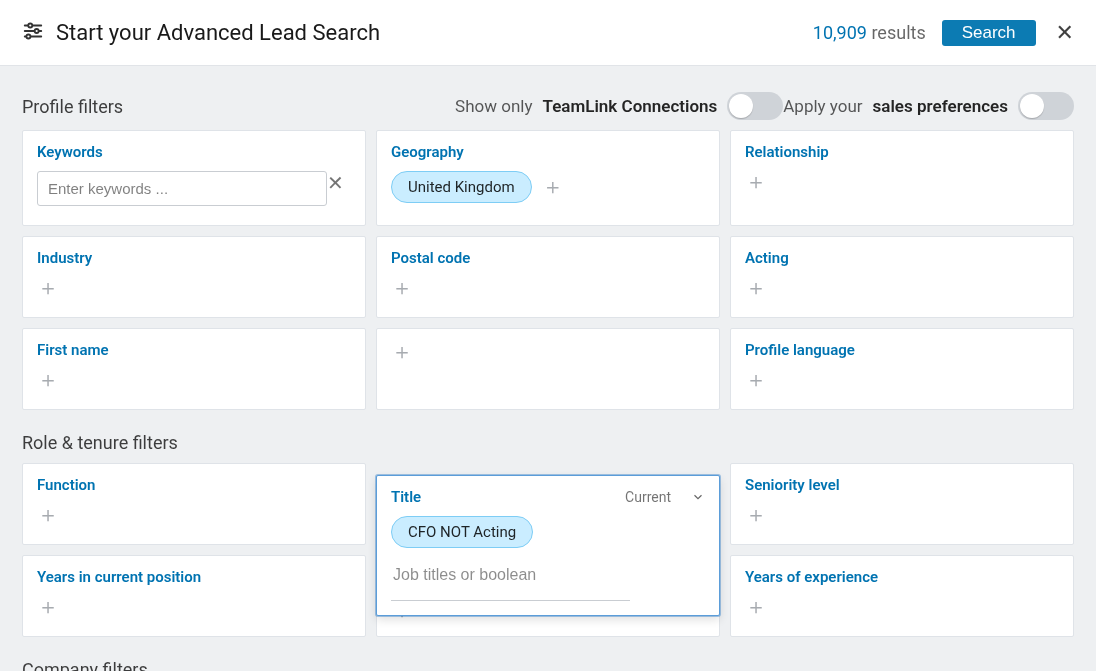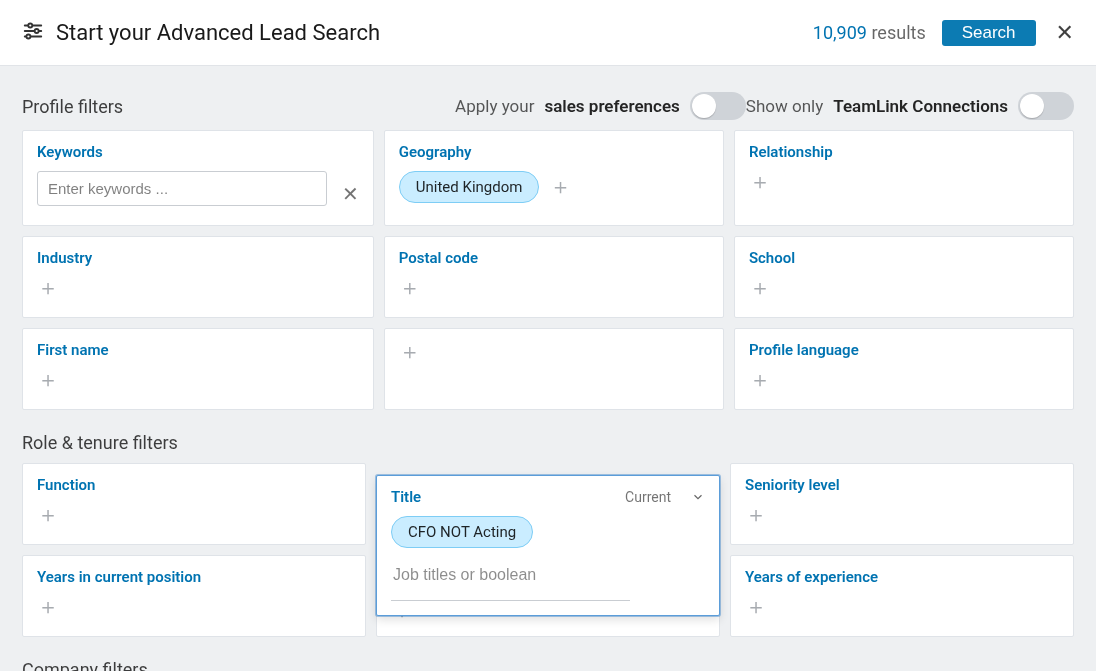--- a/index.html
+++ b/index.html
@@ -114,22 +114,22 @@
     font-size: 15px;
     margin-bottom: 10px;
   }
   .plus {
     color: #a7abb0;
     font-size: 22px;
     line-height: 1;
   }
   .kw-row {
     display:flex;
-    align-items:flex-end;
-    gap:15px;
+    align-items:flex-start;
+    gap:0;
   }
   .kw-input {
     border: 1px solid #c9cdd2;
     border-radius: 3px;
     padding: 8px 10px;
     font-size: 15px;
     color: rgba(0,0,0,0.6);
     width: 290px;
   }
   .kw-input::placeholder { color: rgba(0,0,0,0.5); }
@@ -209,27 +209,27 @@
   </span>
   <button class="search-btn">Search</button>
   <span class="close-x">✕</span>
 </div>
 
 <div class="content">
 
   <div class="section-row">
     <div class="section-label">Profile filters</div>
     <div class="toggle-label">
+      <span>Show only </span>
+        <b>TeamLink Connections</b>
+      <span class="toggle"></span>
+    </div>
+    <div class="toggle-label">
       <span>Apply your </span>
         <b>sales preferences</b>
-      <span class="toggle"></span>
-    </div>
-    <div class="toggle-label">
-      <span>Show only </span>
-        <b>TeamLink Connections</b>
       <span class="toggle"></span>
     </div>
   </div>
 
   <div class="grid">
 
     <div class="card" style="min-height:96px">
       <div class="card-title">Keywords</div>
       <div class="kw-row">
         <input class="kw-input" placeholder="Enter keywords ..." style="">
@@ -254,21 +254,21 @@
       <div class="card-title">Industry</div>
       <span class="plus">＋</span>
     </div>
 
     <div class="card">
       <div class="card-title">Postal code</div>
       <span class="plus">＋</span>
     </div>
 
     <div class="card">
-      <div class="card-title">School</div>
+      <div class="card-title">Acting</div>
       <span class="plus">＋</span>
     </div>
 
     <div class="card">
       <div class="card-title">First name</div>
       <span class="plus">＋</span>
     </div>
 
     <div class="card">
       <span class="plus">＋</span>

